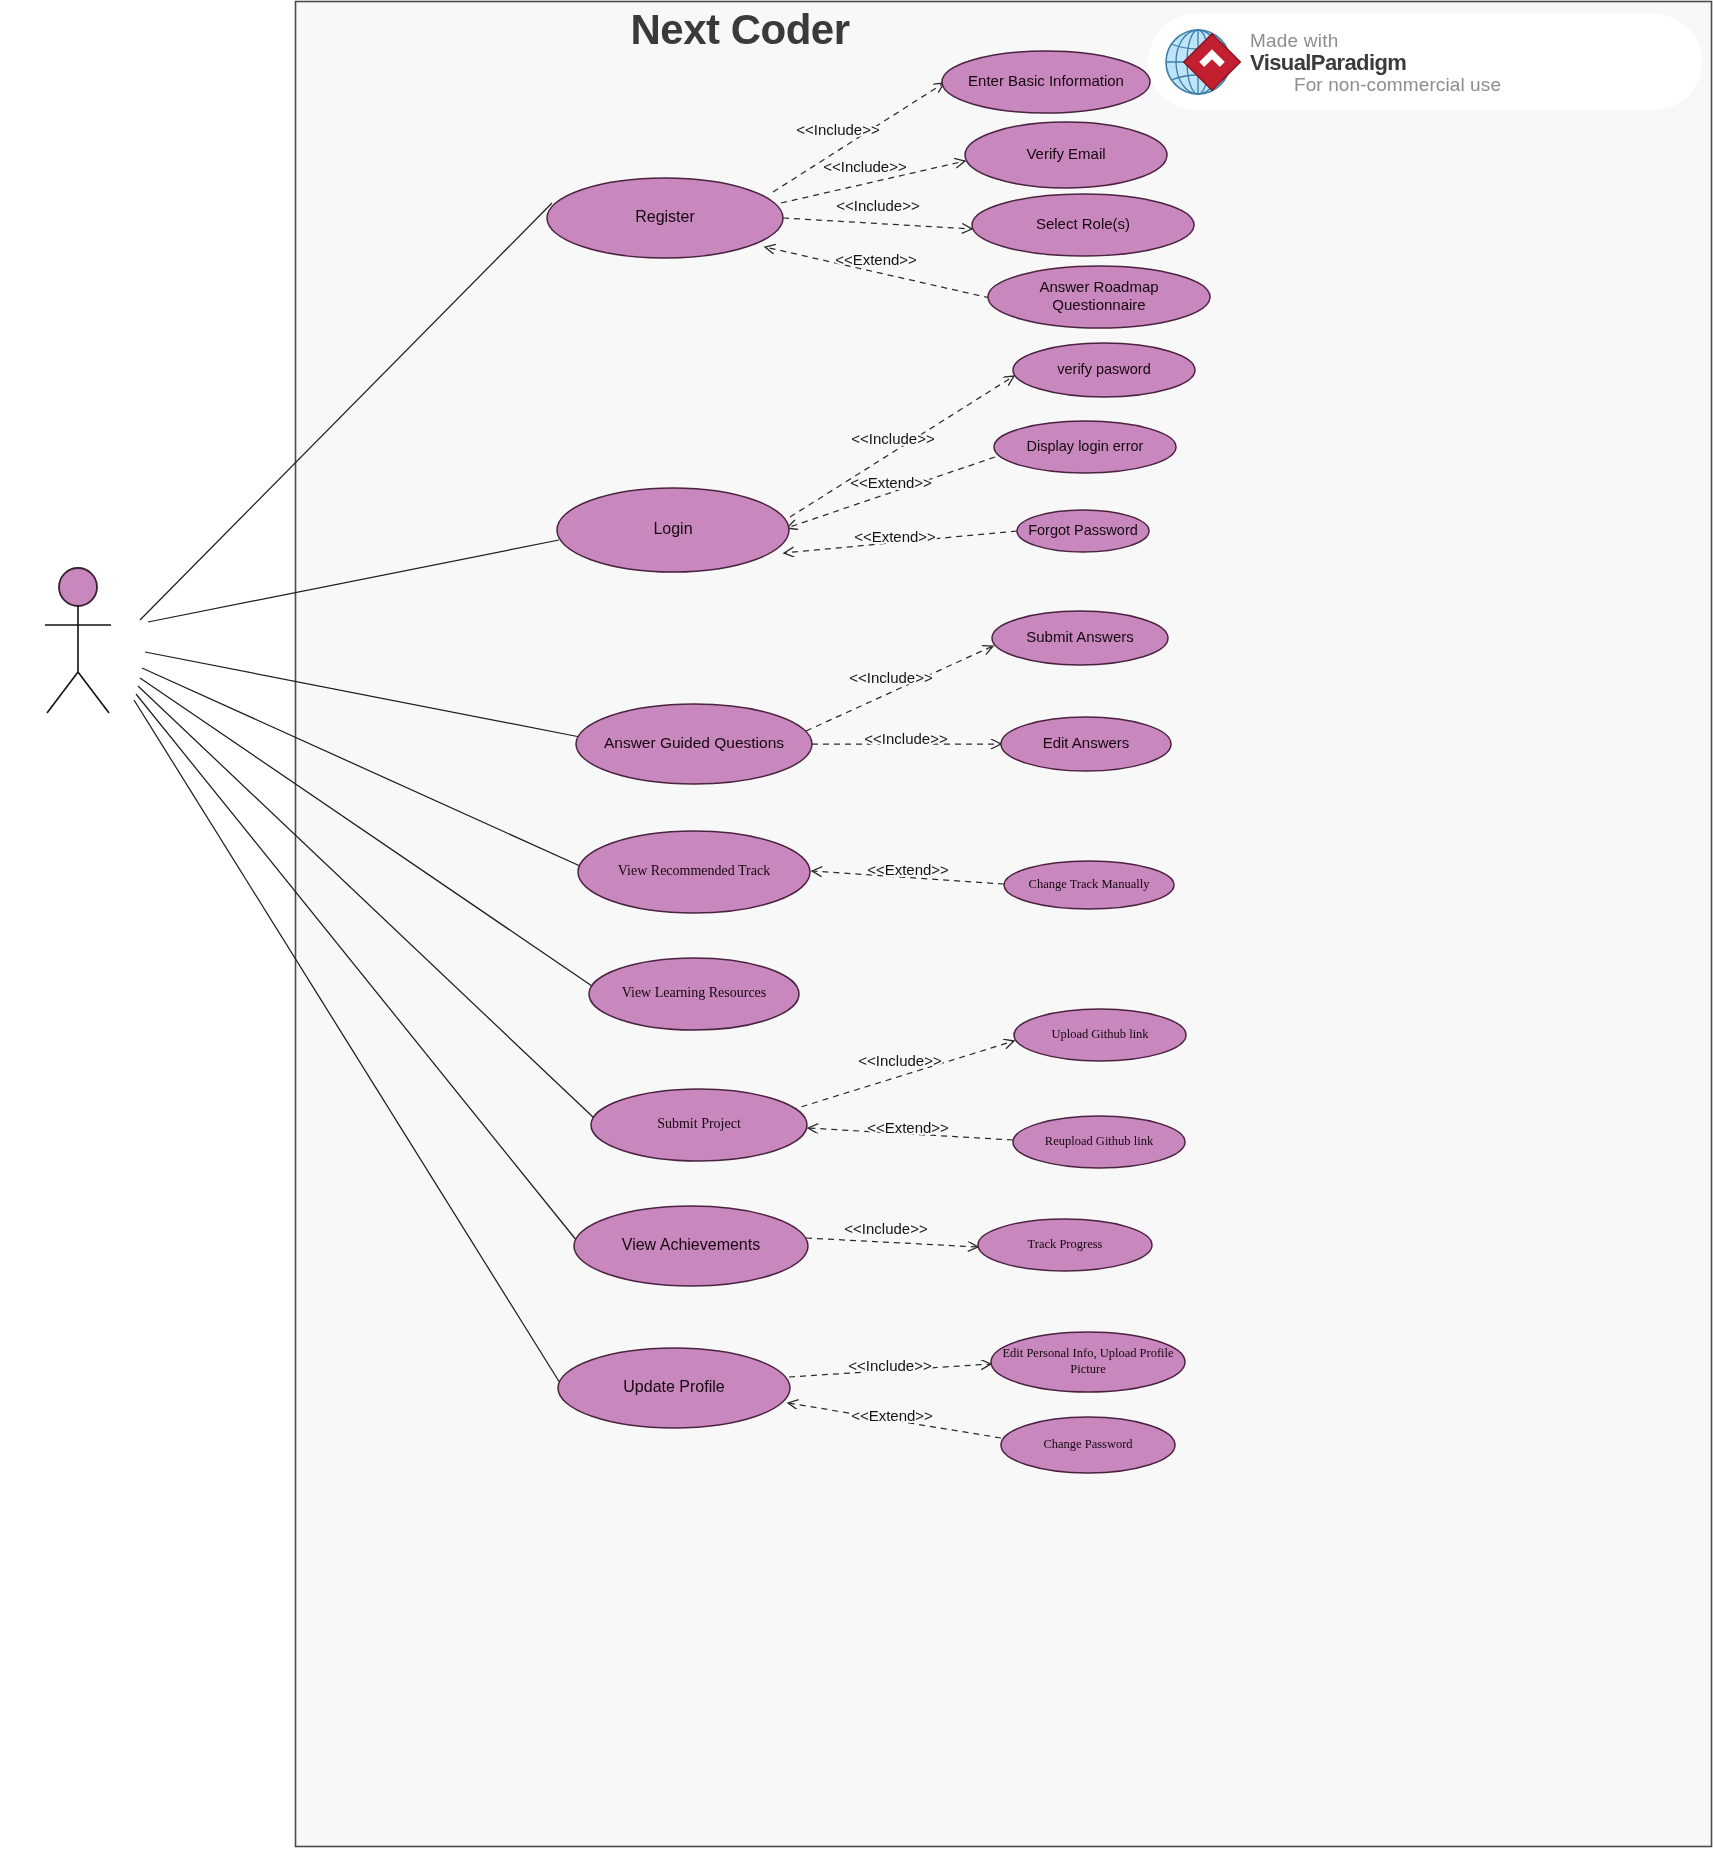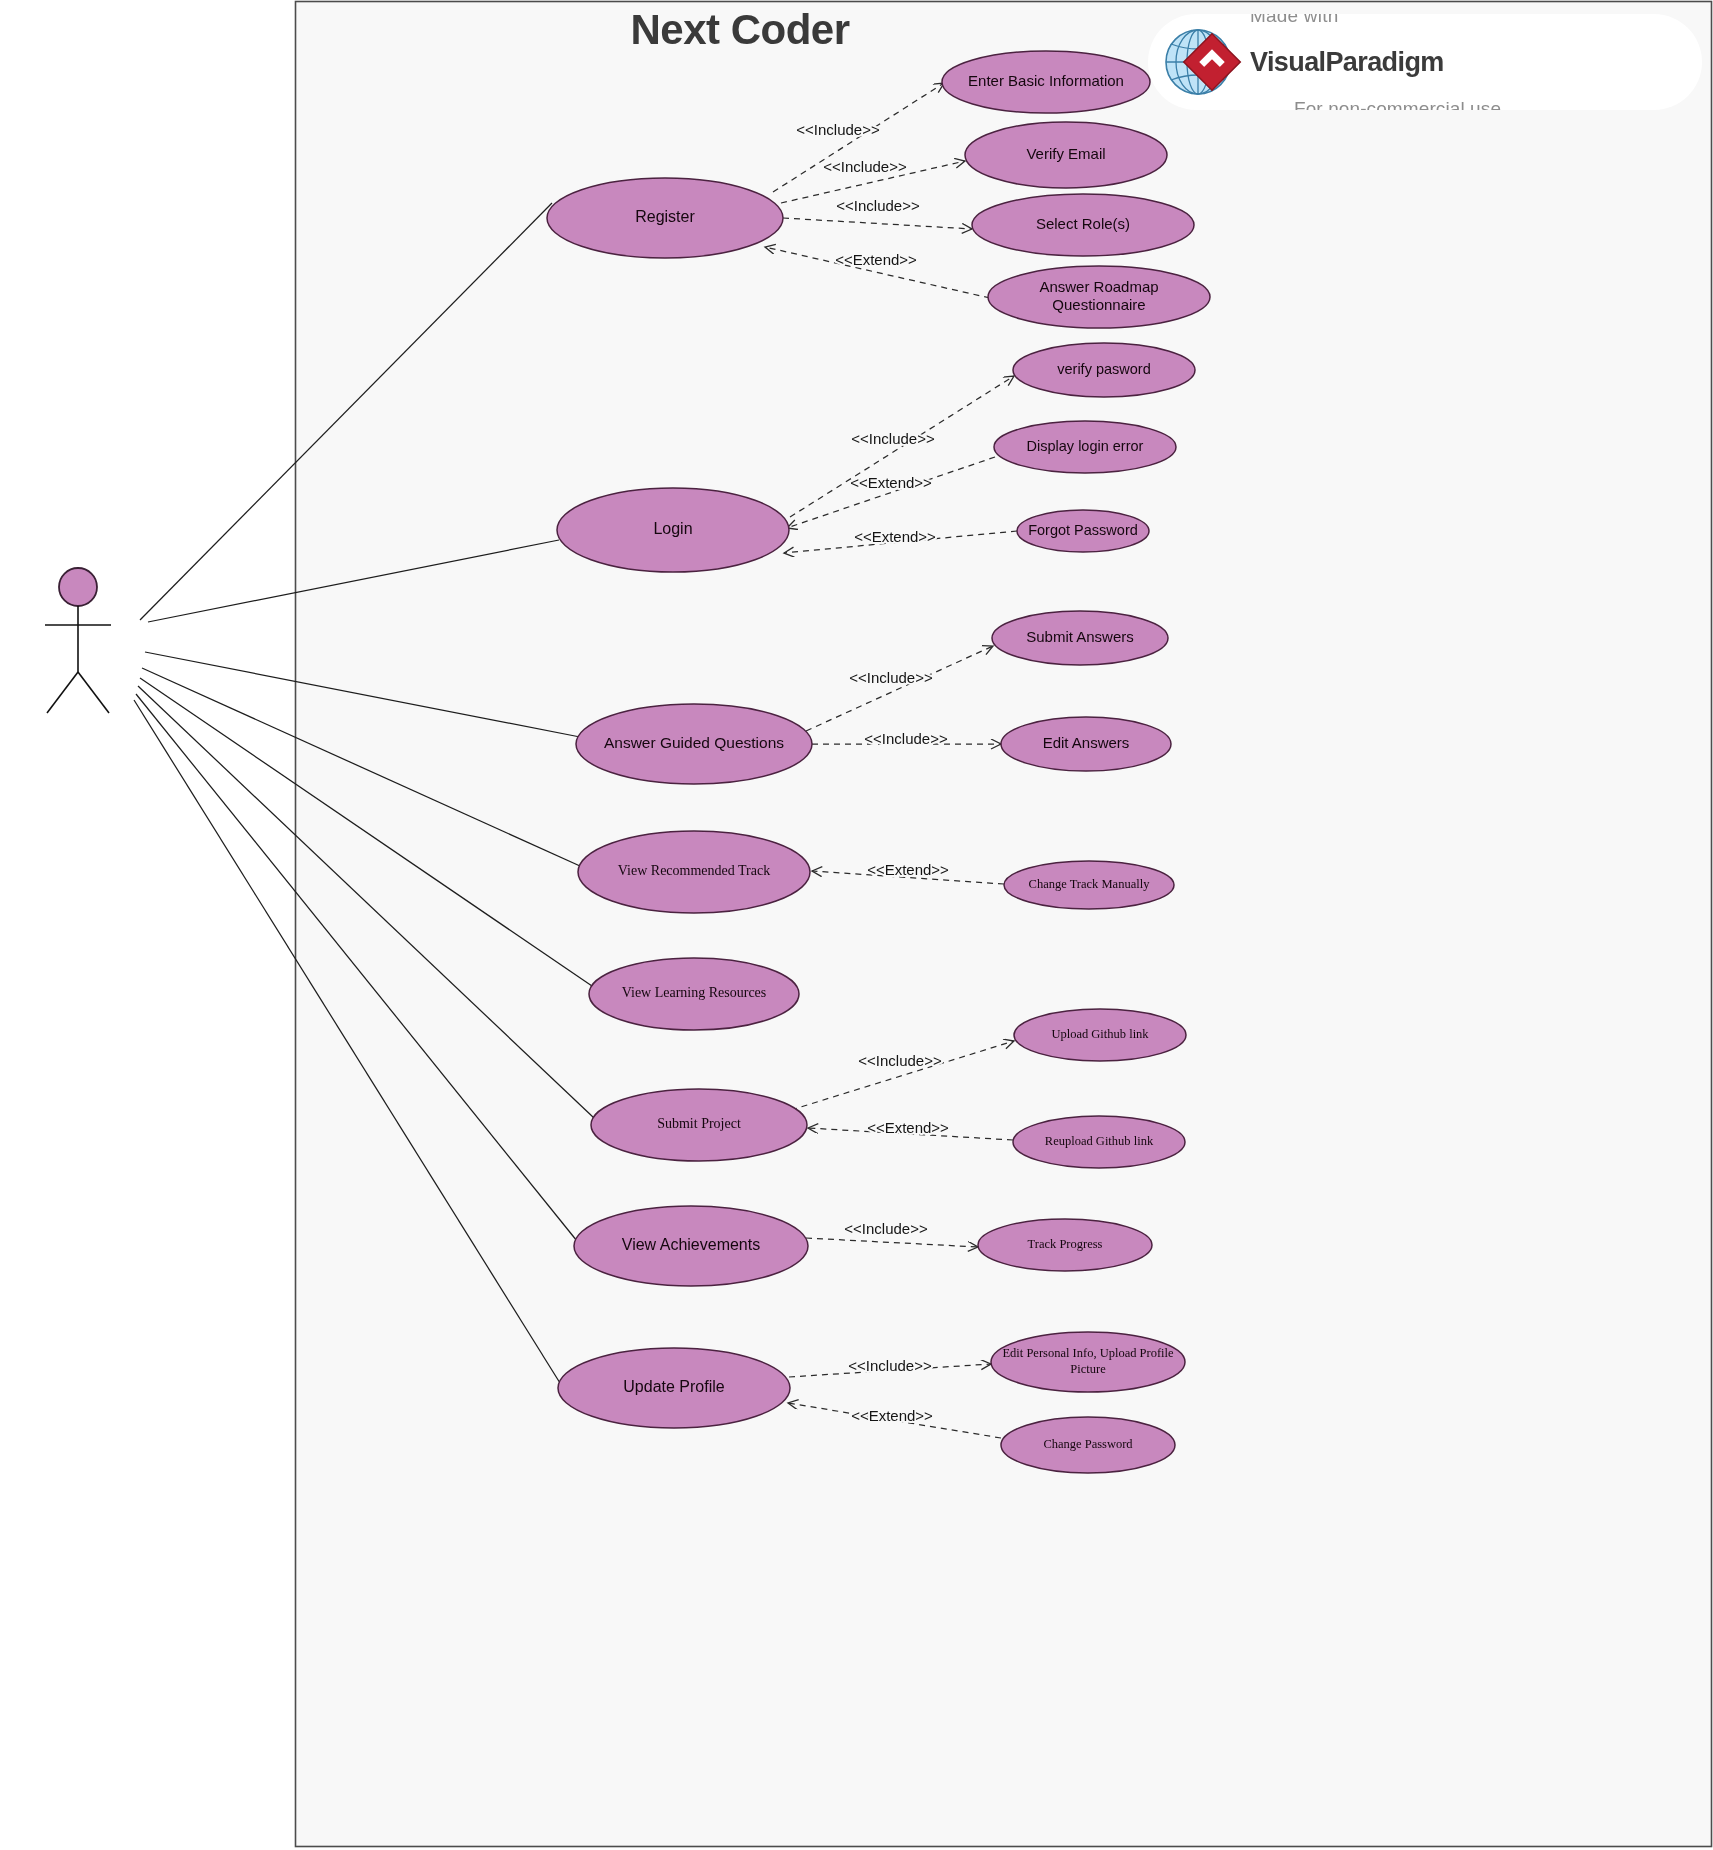--- a/index.html
+++ b/index.html
@@ -11,23 +11,23 @@
   .rel-label{fill:#141414;font-family:"Liberation Sans",sans-serif;font-size:15px;text-anchor:middle;dominant-baseline:middle;}
   .actor-label{fill:#101010;font-family:"Liberation Sans",sans-serif;font-size:11.5px;font-weight:bold;text-anchor:middle;}
   #title{position:absolute;left:0;top:6px;width:1400px;text-align:center;
          font-family:"Liberation Sans",sans-serif;font-size:42px;font-weight:bold;color:#3a3a3a;
          letter-spacing:-0.5px;padding-left:40px;}
   
   #watermark{position:absolute;left:1148px;top:14px;width:554px;height:96px;
              background:#ffffff;border-radius:48px;display:flex;align-items:center;
              box-shadow:0 0 0 0 transparent;overflow:hidden;}
   #wm-logo{position:relative;width:96px;height:96px;flex:0 0 96px;margin-left:4px;}
-  #wm-text{display:flex;flex-direction:column;justify-content:flex-start;line-height:1;padding-left:2px;gap:22px;}
+  #wm-text{display:flex;flex-direction:column;justify-content:flex-start;line-height:1;padding-left:2px;}
   .wm-made{font-family:"Liberation Sans",sans-serif;font-size:19px;color:#8d8d8d;letter-spacing:0.2px;}
-  .wm-main{font-family:"Liberation Sans",sans-serif;font-size:27px;font-weight:bold;color:#3b3b3b;letter-spacing:-0.6px;margin:2px 0 1px 0;}
+  .wm-main{font-family:"Liberation Sans",sans-serif;font-size:22px;font-weight:bold;color:#3b3b3b;letter-spacing:-0.6px;margin:2px 0 1px 0;}
   .wm-sub{font-family:Liberation Sans, sans-serif;font-size:19px;color:#8d8d8d;letter-spacing:0.1px;margin-left:44px;}
 </style>
 </head>
 <body>
 
 <div id="stage">
 
   <svg id="svgroot" viewBox="0 0 1713 1850">
     <defs>
       <marker id="open-arrow" markerWidth="14" markerHeight="14" refX="11" refY="5" orient="auto" markerUnits="userSpaceOnUse">

